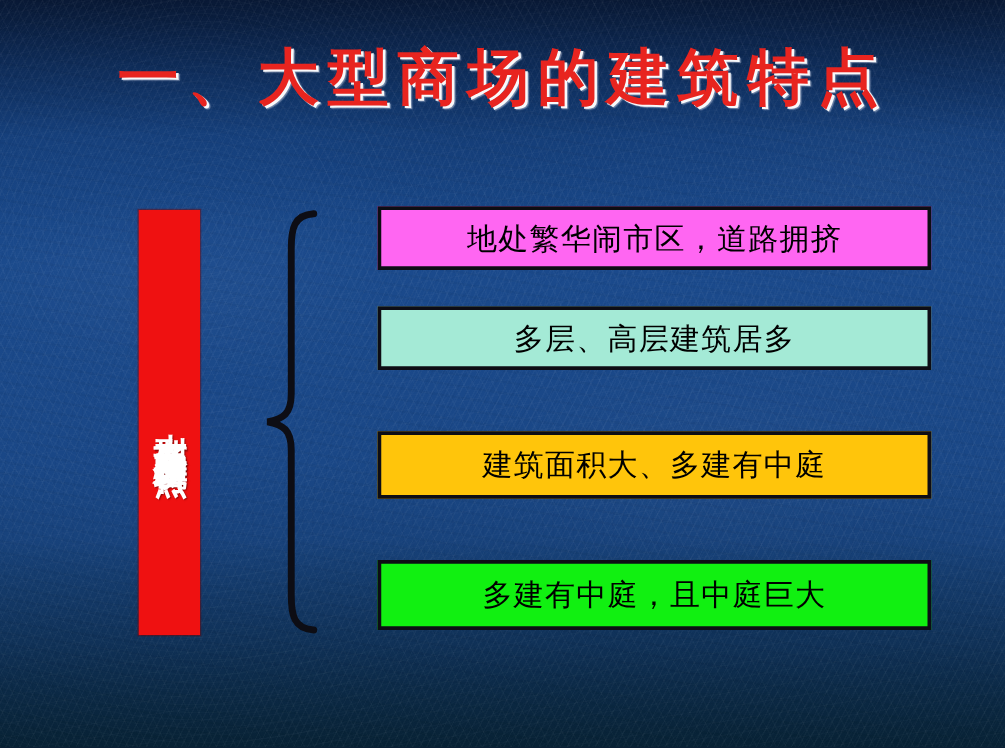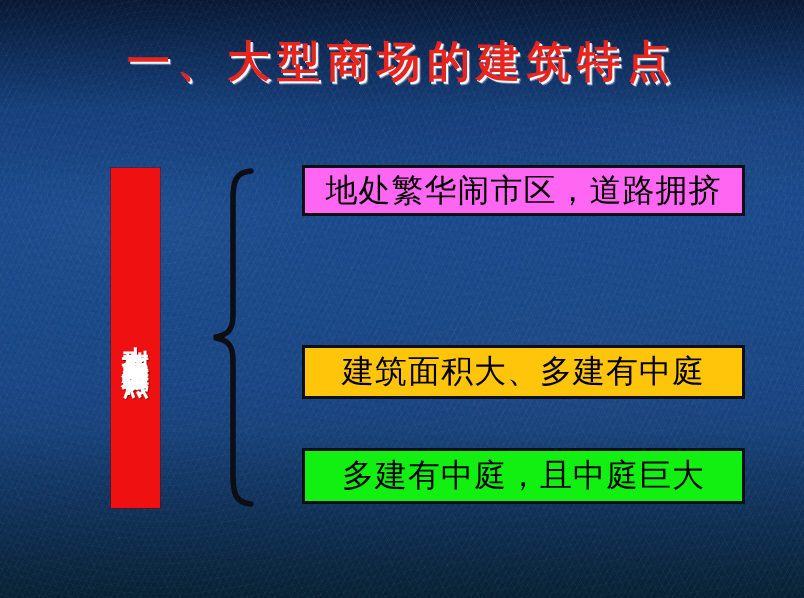--- a/index.html
+++ b/index.html
@@ -49,21 +49,21 @@
       repeating-radial-gradient(circle at 20% 30%, rgba(255,255,255,0.05) 0px, rgba(255,255,255,0.05) 1px, rgba(0,0,0,0) 1px, rgba(0,0,0,0) 6px),
       repeating-radial-gradient(circle at 70% 70%, rgba(0,0,0,0.05) 0px, rgba(0,0,0,0.05) 1px, rgba(0,0,0,0) 1px, rgba(0,0,0,0) 8px);
   }
 
   #title {
     position: absolute;
     left: 0;
     right: 0;
     top: 38px;
     text-align: center;
-    font-size: 43px;
+    font-size: 49px;
     line-height: 46px;
     font-weight: bold;
     letter-spacing: 7px;
     color: #e8241f;
     font-family: "DejaVu Serif", serif;
     text-shadow:
       2px 2px 0 rgba(255,255,255,0.95),
       3px 3px 1px rgba(200,210,230,0.55);
     white-space: nowrap;
   }
@@ -103,21 +103,21 @@
   .box {
     position: absolute;
     left: 302px;
     width: 443px;
     border: 3px solid #0d0d14;
     box-sizing: border-box;
     display: flex;
     align-items: center;
     justify-content: center;
     color: #000000;
-    font-size: 32px;
+    font-size: 24px;
     letter-spacing: 1px;
     font-family: "DejaVu Sans", sans-serif;
   }
   #box1 { top: 165px; height: 51px; background: #ff66f2; }
   #box2 { top: 245px; height: 51px; background: #a4ead6; }
   #box3 { top: 345px; height: 54px; background: #ffc50b; }
   #box4 { top: 448px; height: 56px; background: #11f011; text-align: center; }
 </style>
 </head>
 <body>
@@ -132,19 +132,22 @@
     <span class="vtext">大型商场的建筑特点</span>
   </div>
 
   <svg id="brace" viewBox="0 0 56 345" fill="none" xmlns="http://www.w3.org/2000/svg">
     <path d="M46 6 C30 7, 28 18, 28 34 L28 150 C28 166, 22 170, 9 172.5 C22 175, 28 179, 28 195 L28 311 C28 327, 30 338, 46 339" stroke="#0d0d14" stroke-width="5.5" stroke-linecap="round" fill="none"></path>
   </svg>
 
   <div class="box" id="box1">
     <span>地处繁华闹市区，道路拥挤</span>
   </div>
+  <div class="box" id="box2">
+    <span>多层、高层建筑居多</span>
+  </div>
   <div class="box" id="box3">
     <span>建筑面积大、多建有中庭</span>
   </div>
   <div class="box" id="box4">
     <span>多建有中庭，且中庭巨大</span>
   </div>
 </div>
 
 </body></html>

